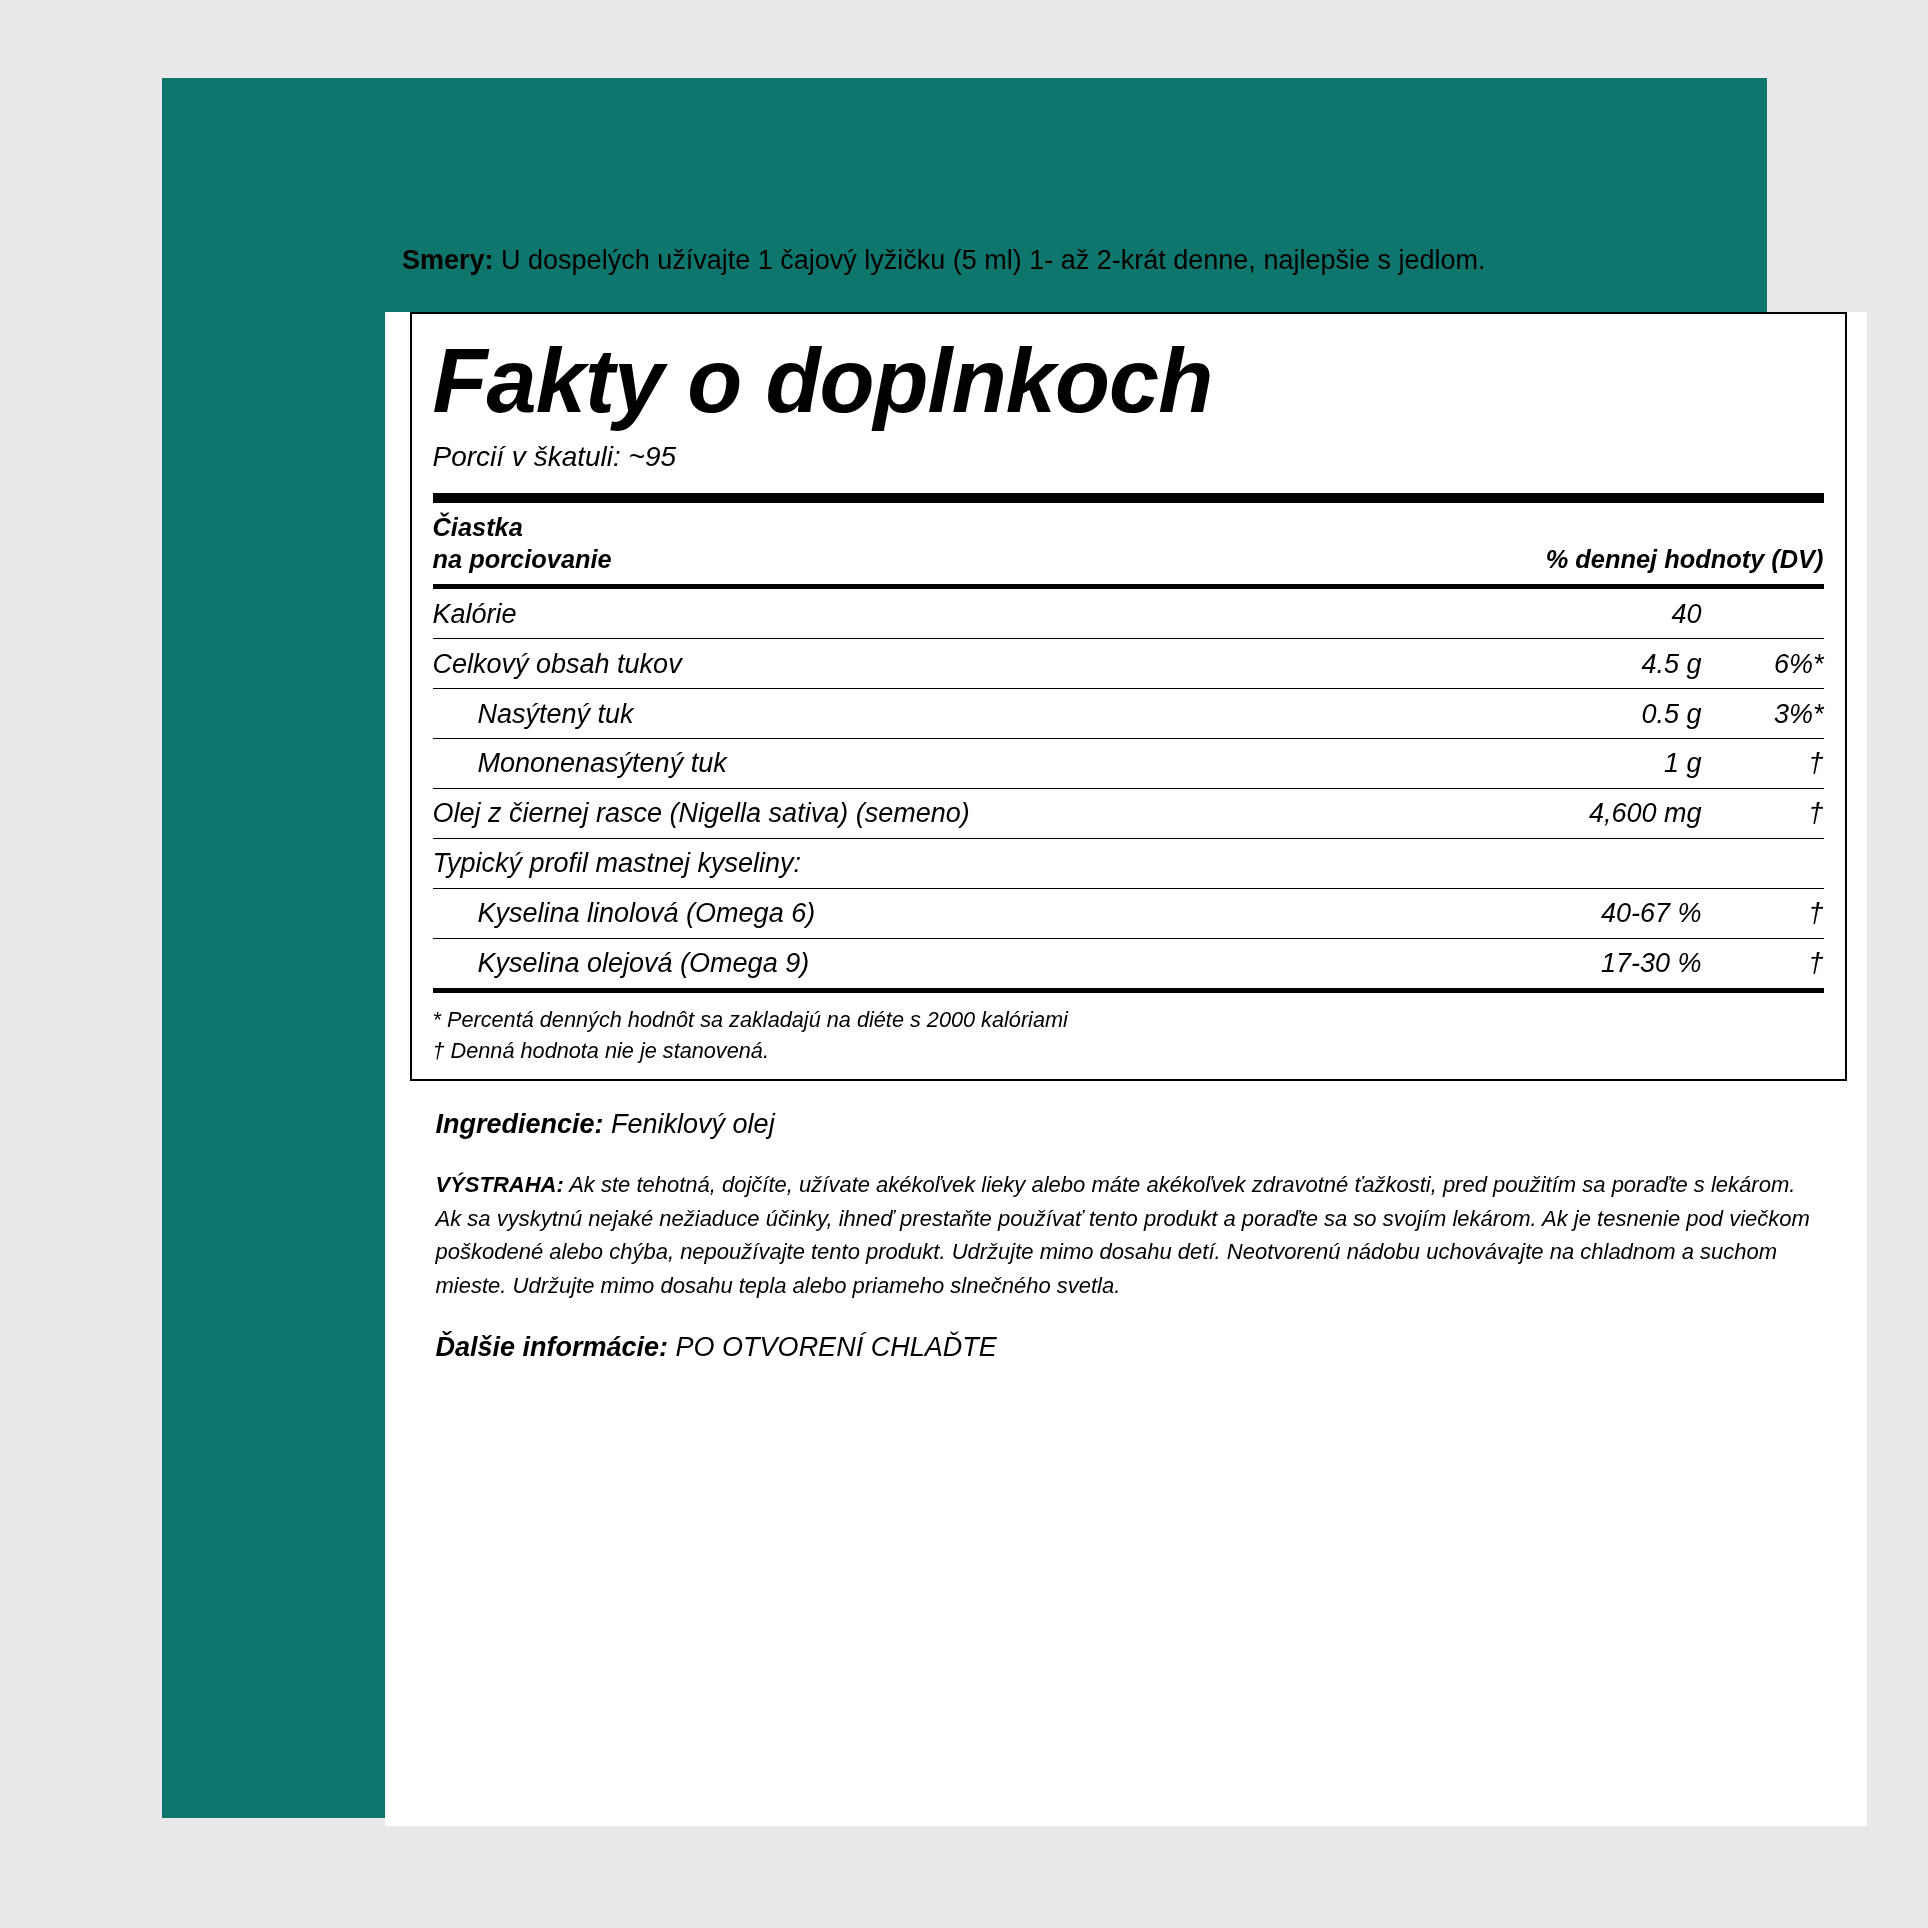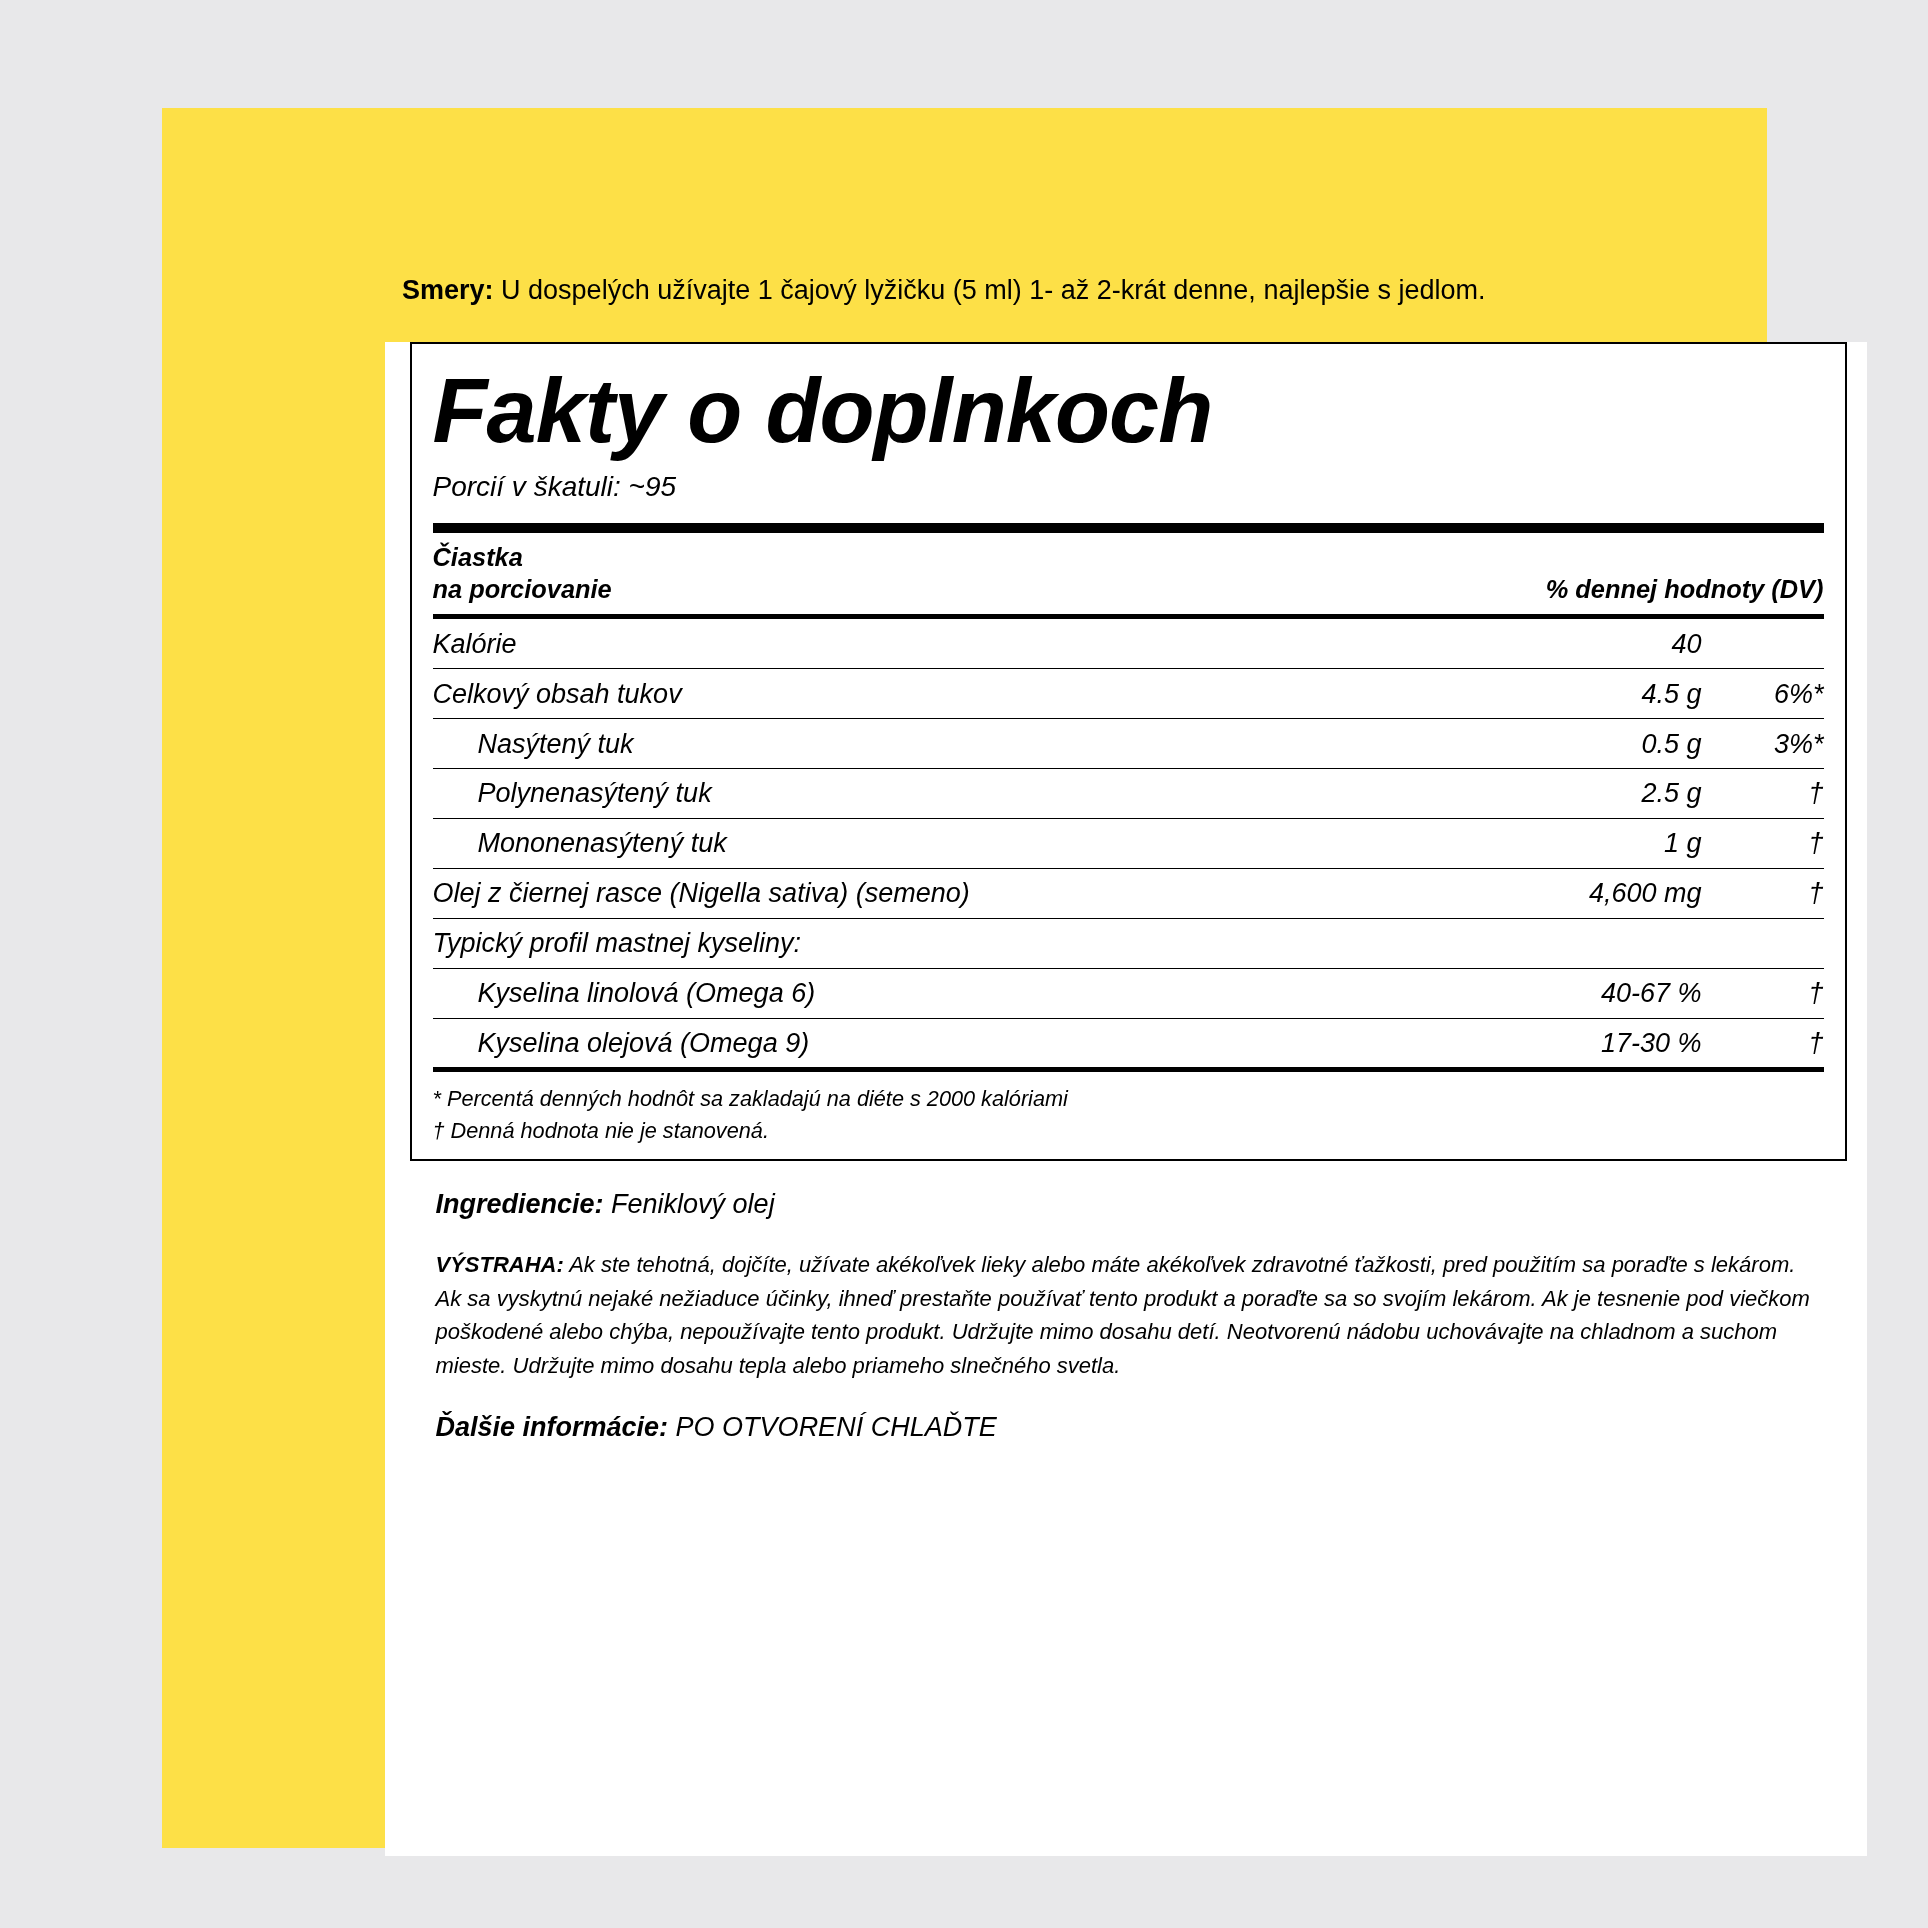--- a/index.html
+++ b/index.html
@@ -11,24 +11,24 @@
     height: 1928px;
     background: #e8e8ea;
     font-family: "Liberation Sans", sans-serif;
     color: #000;
     overflow: hidden;
   }
 
   .outer-frame {
     position: absolute;
     left: 162px;
-    top: 108px;
+    top: 78px;
     width: 1605px;
     height: 1740px;
-    background: #fde047;
+    background: #0f766e;
     box-sizing: border-box;
   }
 
   .directions {
     position: absolute;
     left: 240px;
     top: 165px;
     width: 1507px;
     font-size: 27px;
     line-height: 1.3;
@@ -195,25 +195,20 @@
               <td>Celkový obsah tukov</td>
               <td class="col-amt">4.5 g</td>
               <td class="col-dv">6%*</td>
             </tr>
             <tr class="row-line">
               <td class="indent">Nasýtený tuk</td>
               <td class="col-amt">0.5 g</td>
               <td class="col-dv">3%*</td>
             </tr>
             <tr class="row-line">
-              <td class="indent">Polynenasýtený tuk</td>
-              <td class="col-amt">2.5 g</td>
-              <td class="col-dv">†</td>
-            </tr>
-            <tr class="row-line">
               <td class="indent">Mononenasýtený tuk</td>
               <td class="col-amt">1 g</td>
               <td class="col-dv">†</td>
             </tr>
             <tr class="row-line">
               <td>Olej z čiernej rasce (Nigella sativa) (semeno)</td>
               <td class="col-amt">4,600 mg</td>
               <td class="col-dv">†</td>
             </tr>
             <tr class="row-line">

